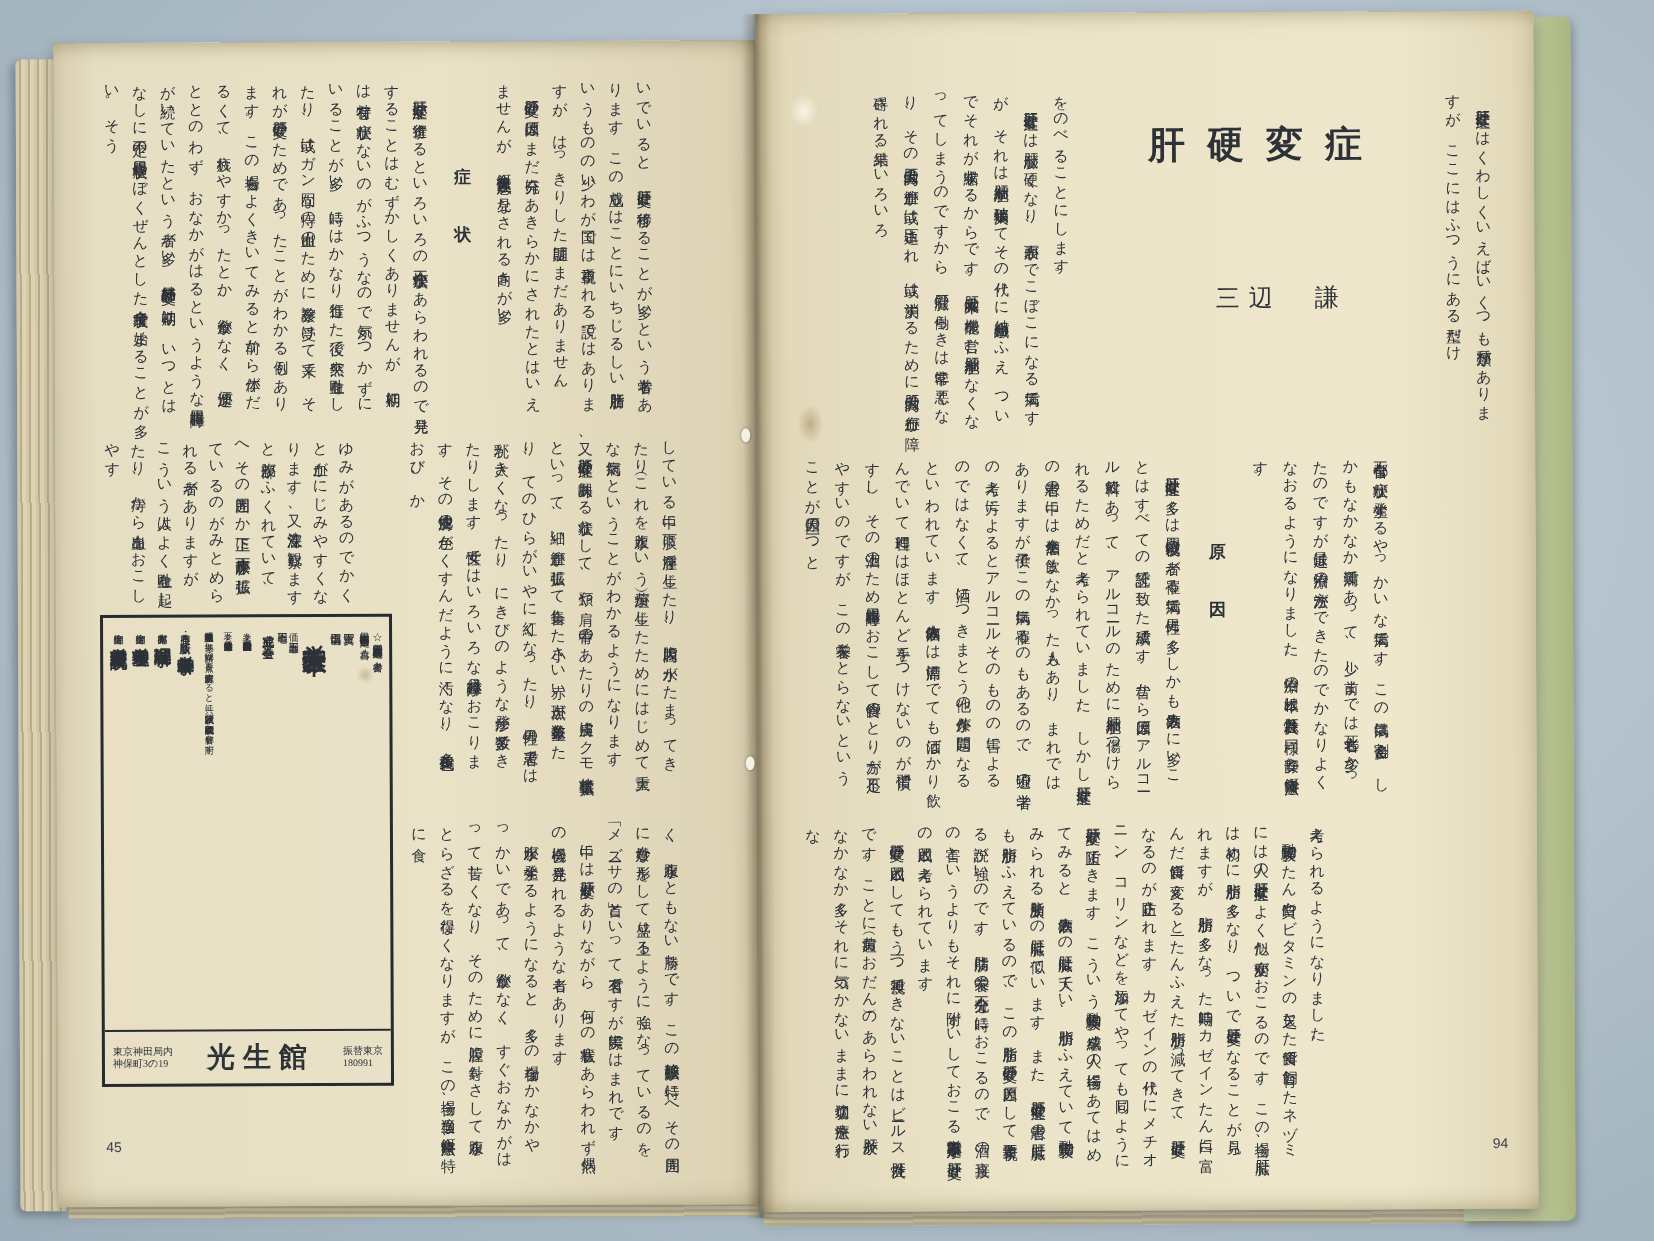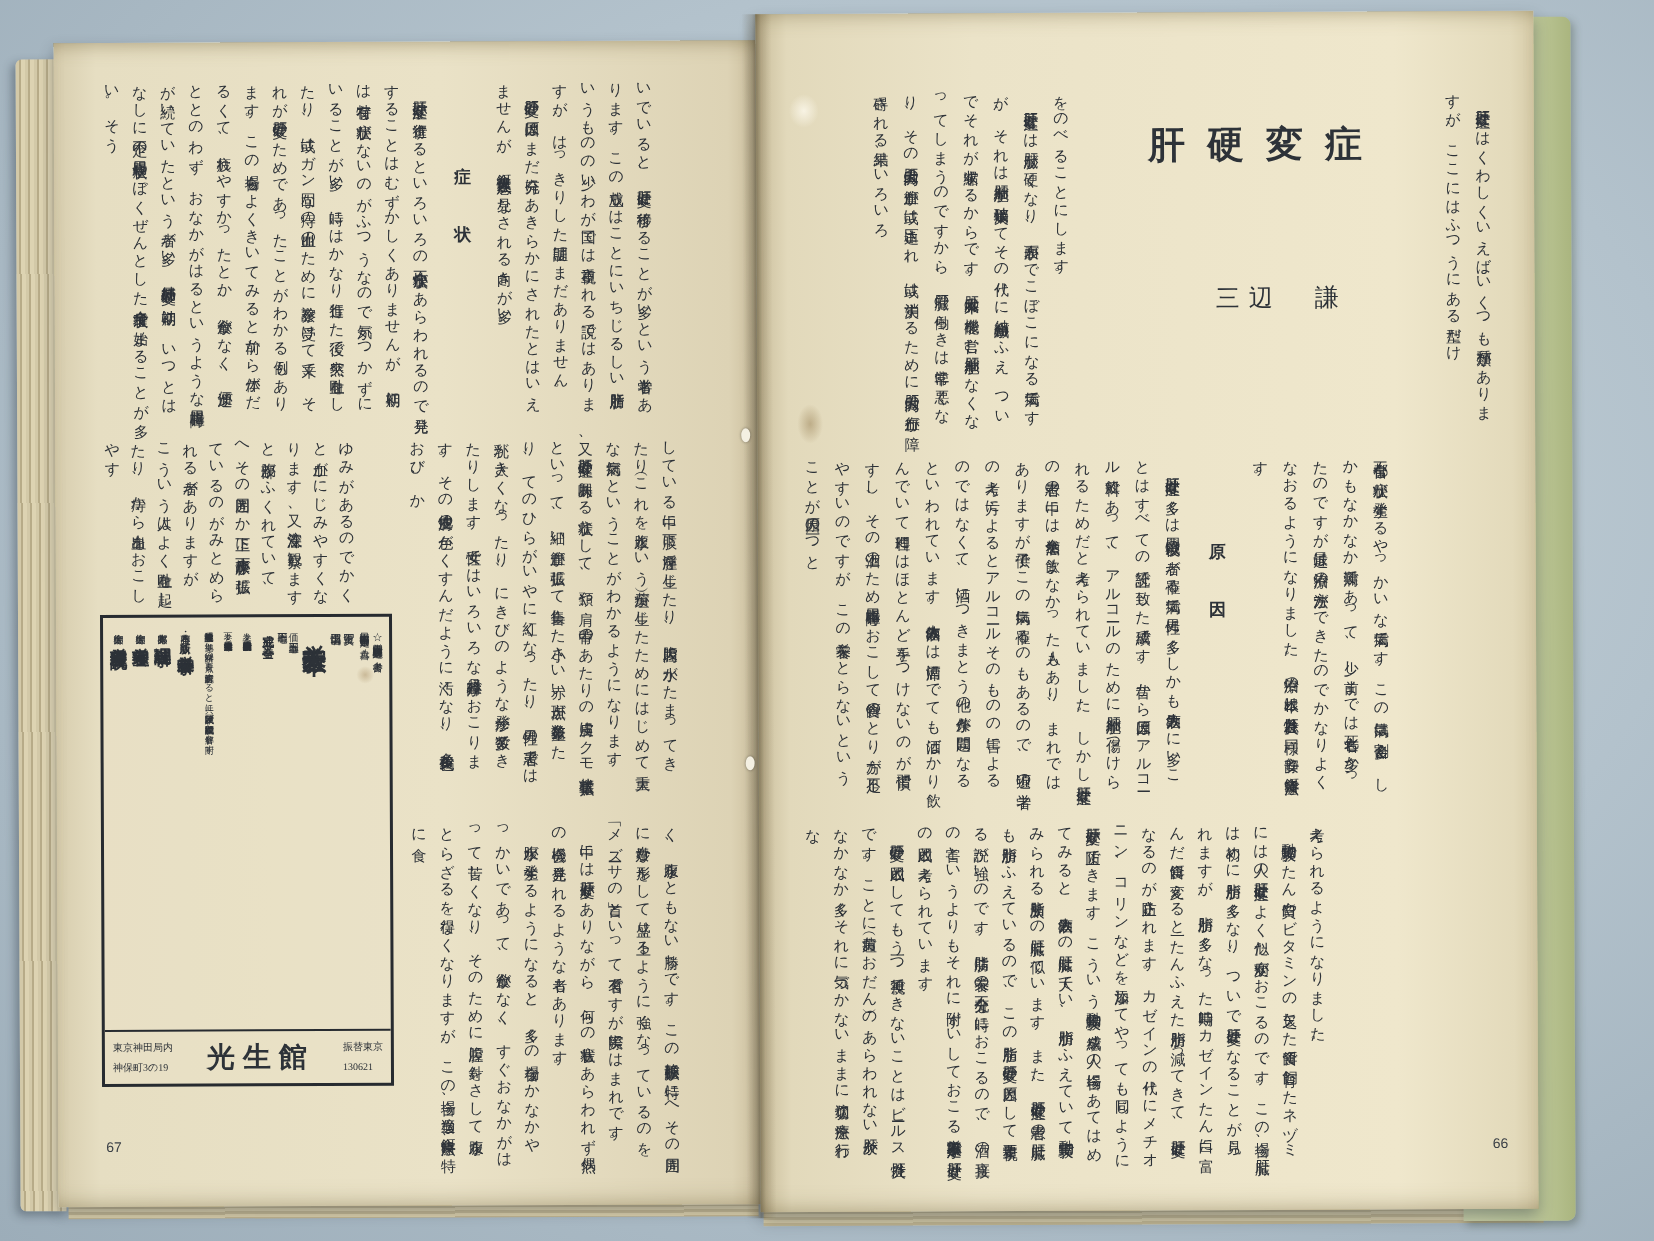--- a/index.html
+++ b/index.html
@@ -80,21 +80,21 @@
   .ad-edition{font-size:12px;font-weight:bold;line-height:14px;margin-block-start:2px;margin-block-end:2px;}
   .ad-desc{margin-block-end:3px;}
   .ad-desc p{font-size:9px;line-height:10px;letter-spacing:0;}
   .ad-book{line-height:19px;margin-block-end:3px;}
   .b-author{font-size:10px;}
   .b-prefix{font-size:11px;font-weight:bold;margin-inline-start:8px;}
   .b-title{font-size:17px;font-weight:bold;margin-inline-start:8px;letter-spacing:1px;}
   .b-price{font-size:10px;margin-inline-start:10px;}
   .ad-bottom{position:absolute;left:0;right:0;bottom:0;height:52px;border-top:2px solid #272b30;
     display:flex;align-items:center;justify-content:space-between;padding:0 8px;}
-  .ad-addr,.ad-transfer{font-size:10px;line-height:20px;white-space:pre-line;}
+  .ad-addr,.ad-transfer{font-size:10px;line-height:12px;white-space:pre-line;}
   .ad-publisher{font-size:28px;font-weight:bold;letter-spacing:8px;padding-left:6px;}
 
   
   .blotch{position:absolute;border-radius:50%;pointer-events:none;}
   .bl1{left:742px;top:390px;width:26px;height:40px;background:radial-gradient(rgba(120,90,40,.35),rgba(120,90,40,0) 70%);}
   .bl2{left:735px;top:80px;width:30px;height:34px;background:radial-gradient(rgba(250,246,232,.9),rgba(250,246,232,0) 70%);}
   .bl3{left:300px;top:650px;width:18px;height:18px;background:radial-gradient(rgba(130,95,45,.3),rgba(130,95,45,0) 70%);}
 </style>
 </head>
 <body>
@@ -149,38 +149,38 @@
               <div class="ad-book">
                 <span class="b-author">柳金太郎</span><span class="b-title">栄養生理概説</span><span class="b-price">価一六〇円</span>
               </div>
 
             </div>
             <div class="ad-bottom">
               <div class="ad-addr">東京神田局内
 神保町3の19</div>
               <div class="ad-publisher">光生館</div>
               <div class="ad-transfer">振替東京
-130621</div>
+180991</div>
             </div>
           </div>
         </div>
 
         <div class="lp-right">
           <div class="vt band band2-main">
             <p>している中に下肢に浮腫を生じたり、腹腔内に水がたまってきたり（これを腹水という）黄疸が生じたためにはじめて重大な病気だということがわかるようになります。又、肝硬変症の興味ある症状として、頚や肩、背中のあたりの皮膚にクモ状血管拡張といって、細い血管が拡張して集合した小さい赤い斑点が多数発生したり、てのひらがいやに紅くなったり、男性の患者では乳が大きくなったり、にきびのような発疹が多数できたりします。女性ではいろいろな月経障碍がおこります。その他皮膚の色がくすんだように汚くなり、多少黄褐色をおび、か</p>
           </div>
           <div class="vt band band3-left">
             <p>く、腹水をともない勝ちです。この静脈拡張が特にへその周囲に奇妙な形をして盛り上るように強くなっているのを「メズーサの首」といって有名ですが実際にはまれです。</p>
             <p>　中には肝硬変がありながら、何らの症状もあらわれず偶然の機会に発見されるような者もあります。</p>
             <p>　腹水が発生するようになると、多くの場合なかなかやっかいであって、食欲がなく、すぐおなかがはって苦しくなり、そのために腹腔に針をさして腹水をとらざるを得なくなりますが、この場合、適当な食餌療法、特に食</p>
           </div>
         </div>
       </div>
 
-      <div class="pnum pnum-left">67</div>
+      <div class="pnum pnum-left">45</div>
     </div>
 
     <div class="page right-page">
       <div class="band1-right">
         <div class="vt band intro-left">
           <p>をのべることにします。</p>
           <p>　肝硬変症とは肝臓が硬くなり、表面がでこぼこになる病気ですが、それは肝細胞が破壊消失してその代りに結合組織がふえ、ついでそれが収縮するからです。肝臓本来の機能を営む肝細胞がなくなってしまうのですから、肝臓の働らきは非常に悪くなり、その上肝臓内の血管が或は圧迫され、或は消失するために肝臓内の血行が障碍される結果、いろいろ</p>
         </div>
         <div class="title-area">
           <h1 class="article-title">肝硬変症</h1>
@@ -196,21 +196,21 @@
         <h3 class="sec-head">原因</h3>
         <p>　肝硬変症は多くは四〇歳以後の者が罹る病気で男性に多くしかも大酒飲みに多いことはすべての統計で一致した成績です。昔から原因はアルコール飲料であって、アルコールのために肝細胞が傷つけられるためだと考えられていました。しかし肝硬変症の患者の中には全然酒を飲まなかった人もあり、まれではありますが子供でこの病気に罹るのもあるので、近頃の学者の考え方によるとアルコールそのものの害によるのではなくて、酒につきまとう他の条件が問題になるといわれています。大体酒飲みは酒席にでても酒ばかり飲んでいて料理にはほとんど手をつけないのが習慣ですし、その上酒のため胃腸障碍をおこして食餌のとり方が不足しやすいのですが、この栄養をとらないということが原因の一つと</p>
       </div>
 
       <div class="vt band band3-right">
         <p>考えられるようになりました。</p>
         <p>　動物実験でたん白質やビタミンの欠乏した食餌で飼育したネヅミには人の肝硬変症によく似た病変がおこるのです。この場合、肝臓は初めに脂肪が多くなり、ついで肝硬変になることが見られますが、脂肪が多くなった時期にカゼインたん白に富んだ食餌に変えると一たんふえた脂肪が減ってきて、肝硬変になるのが防止されます。カゼインの代りにメチオニン、コリンなどを添加してやっても同じように肝硬変が防止できます。こういう動物実験の成績を人の場合にあてはめてみると、大酒飲みの肝臓は大てい、脂肪がふえていて動物実験でみられる脂肪太りの肝臓に似ています。また、肝硬変症の患者の肝臓にも脂肪がふえているので、この脂肪を肝硬変の原因として重要視する説が強いのです。脂肪は栄養の不充分な時におこるので、酒の直接の害というよりもそれに附ずいしておこる栄養摂取不足が肝硬変の成因と考えられています。</p>
         <p>　肝硬変の成因としてもう一つ無視できないことはビールス性肝炎です。ことに黄疸（おおだん）のあらわれない肝炎がなかなか多くそれに気づかないままに適切な療法を行わな</p>
       </div>
 
-      <div class="pnum pnum-right">66</div>
+      <div class="pnum pnum-right">94</div>
     </div>
 
     <div class="gutter"></div>
     <div class="staple s1"></div>
     <div class="staple s2"></div>
     <div class="blotch bl1"></div>
     <div class="blotch bl2"></div>
     <div class="blotch bl3"></div>
   </div>
 </div>

